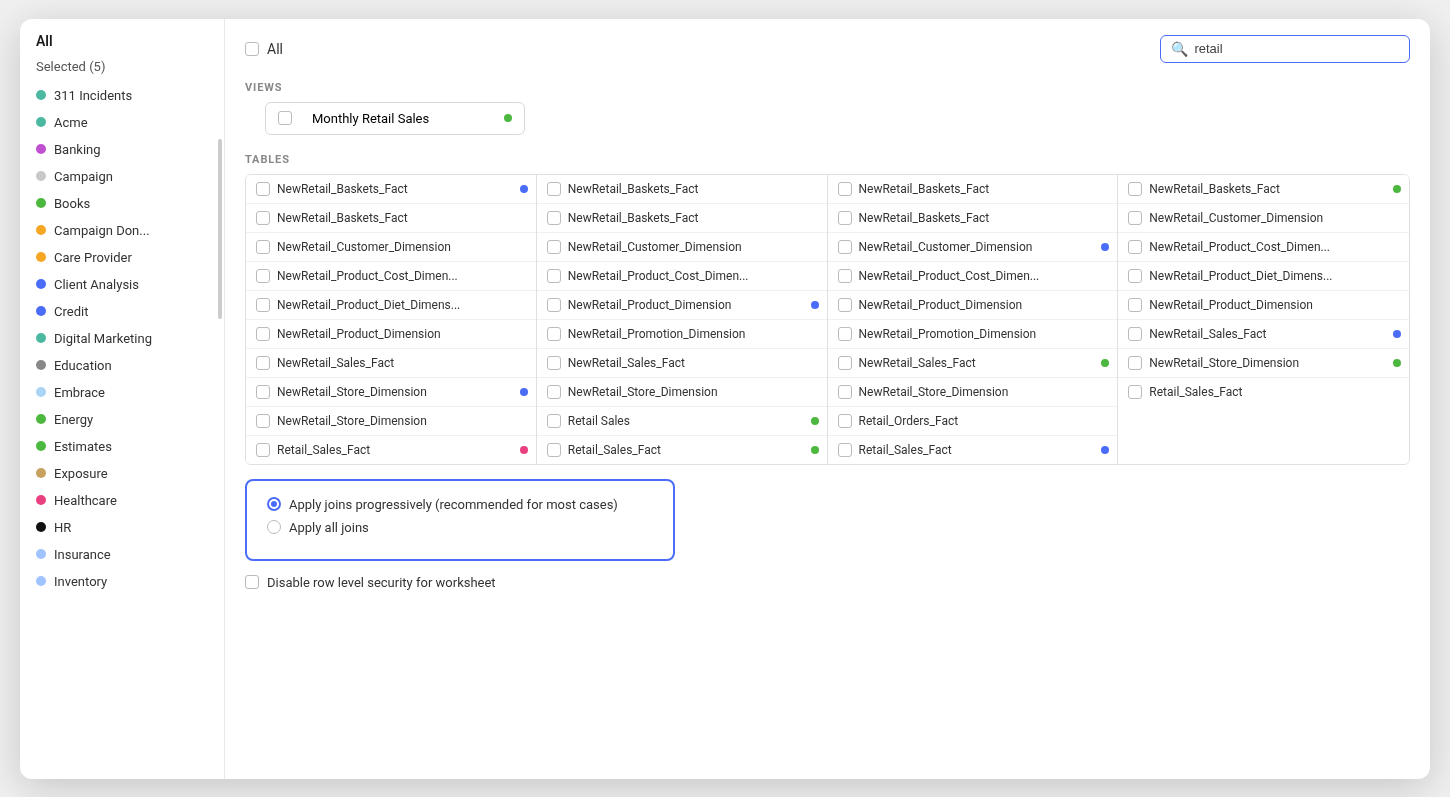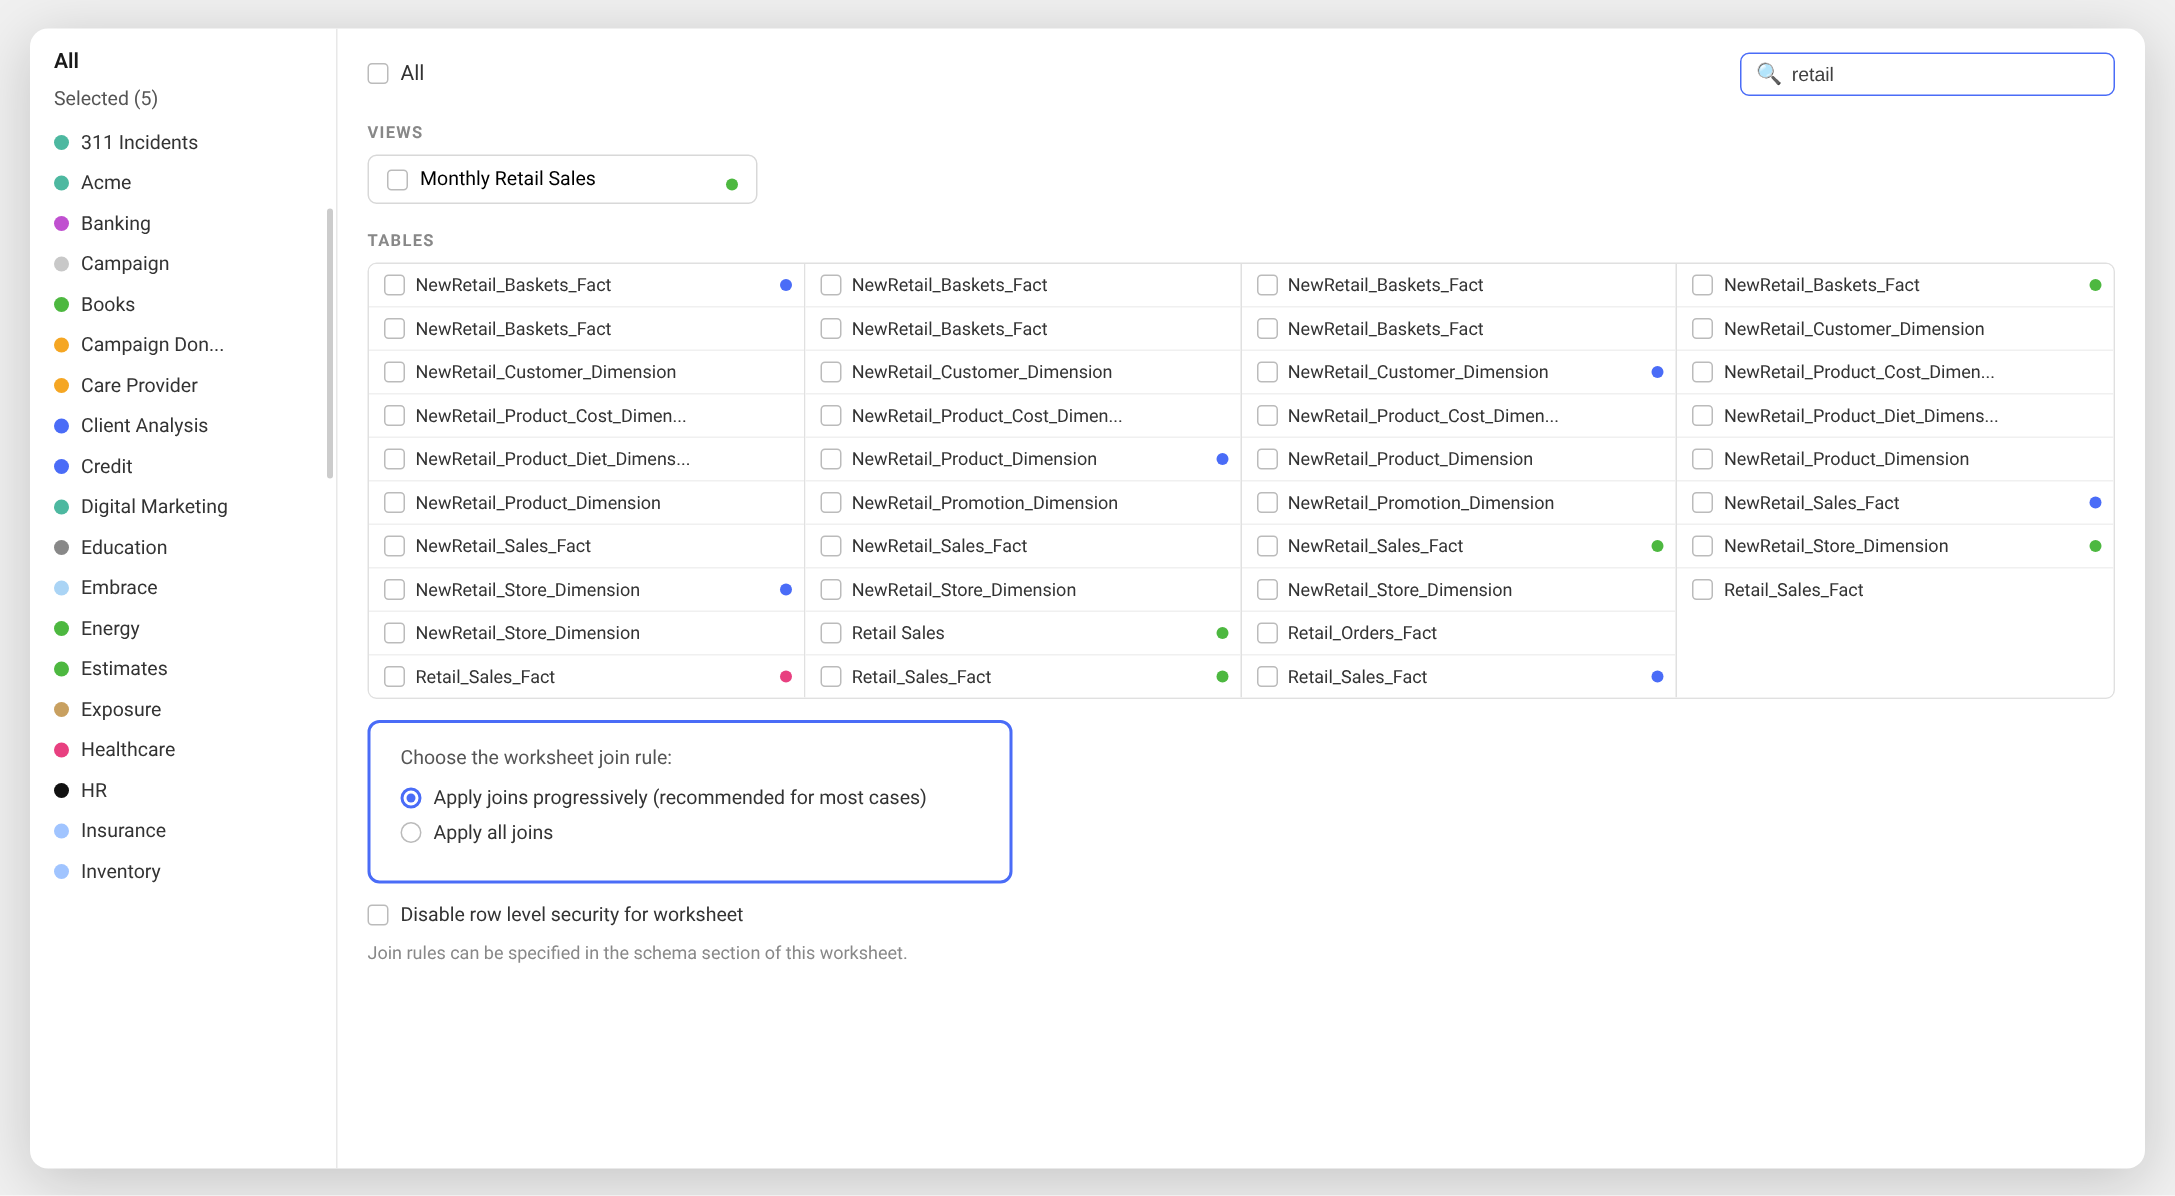--- a/index.html
+++ b/index.html
@@ -141,29 +141,30 @@
       color: #888;
       letter-spacing: 0.08em;
       text-transform: uppercase;
       margin-bottom: 8px;
       margin-top: 4px;
     }
     
     .views-section { margin-bottom: 14px; }
     .view-card {
       display: inline-flex;
-      align-items: flex-end;
+      align-items: center;
       border: 1px solid #d8d8d8;
       border-radius: 6px;
       padding: 8px 12px;
-      gap: 8px;
+      gap: 20px;
       background: #fff;
       min-width: 260px;
       cursor: pointer;
       position: relative;
+      margin-left: 20px;
     }
     
     .tables-grid {
       display: grid;
       grid-template-columns: repeat(4, 1fr);
       gap: 0;
       border: 1px solid #e0e0e0;
       border-radius: 6px;
       overflow: hidden;
       margin-bottom: 14px;
@@ -551,34 +552,32 @@
               <div class="table-dot" style="background: rgb(77, 184, 64);"></div>
             </div>
             <div class="table-row-item">
               <div class="cb"></div>
               <span style="font-size: 12px; overflow: hidden; white-space: nowrap; text-overflow: ellipsis; max-width: 220px;">Retail_Sales_Fact</span>
             </div>
           </div>
         </div>
 
       <div class="join-rule-box">
-        <div class="join-rule-title">Choose the worksheet join rule:</div>
         <div class="radio-row">
           <div class="radio-selected"></div>
           <span>Apply joins progressively (recommended for most cases)</span>
         </div>
         <div class="radio-row">
           <div class="radio-unselected"></div>
           <span>Apply all joins</span>
         </div>
       </div>
 
       <div class="disable-row">
         <div class="cb"></div>
         <span>Disable row level security for worksheet</span>
       </div>
 
-      <div class="help-text">Join rules can be specified in the schema section of this worksheet.</div>
 
     </div>
   </div>
 
 </div>
 
 </body></html>

